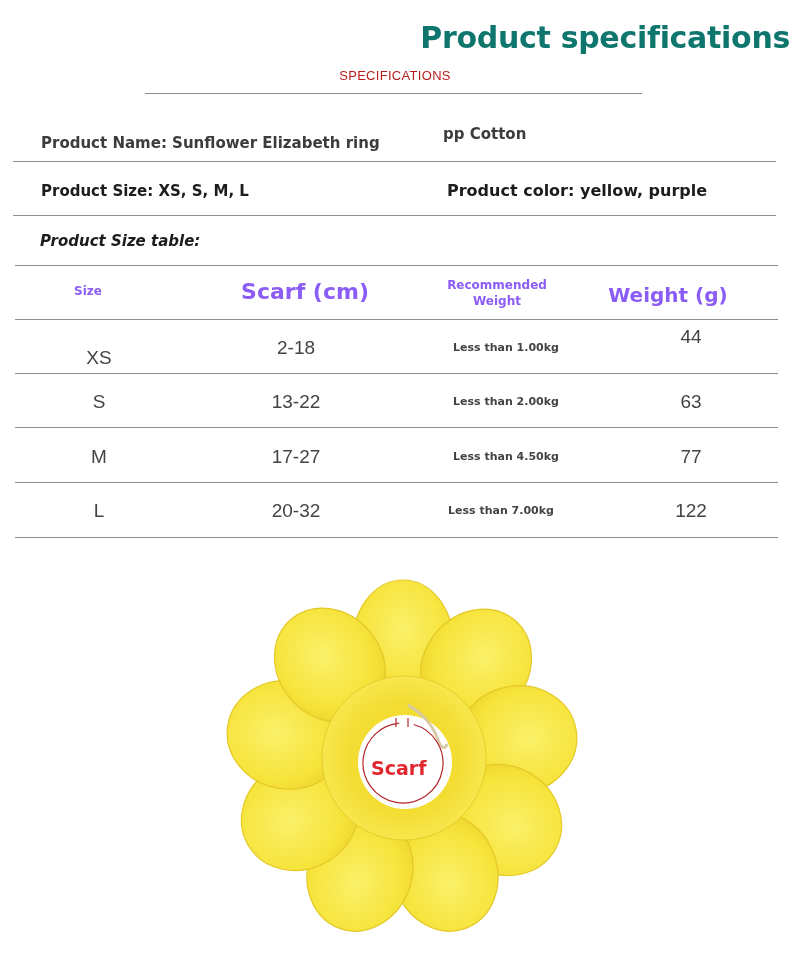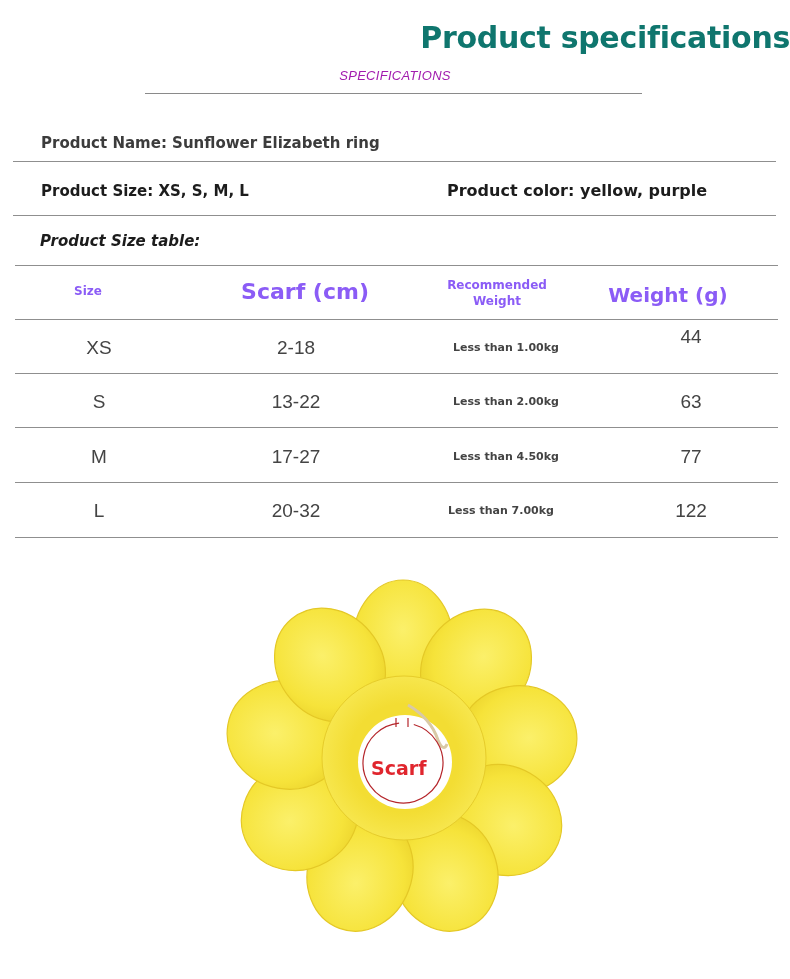--- a/index.html
+++ b/index.html
@@ -1,21 +1,21 @@
 <!DOCTYPE html>
 <html><head>
 <meta charset="utf-8">
 <style>
   html, body { margin: 0; padding: 0; background: #ffffff; }
   body { width: 790px; height: 979px; position: relative; overflow: hidden;
          font-family: "DejaVu Sans", "Liberation Sans", sans-serif; color: #222; }
   .title { position: absolute; left: 0; width: 790px; top: 20px; text-align: right;
            font-size: 30px; font-weight: bold; color: #0f766e; letter-spacing: -0.3px; }
   .subtitle { position: absolute; left: 0; width: 790px; top: 68px; text-align: center;
-              font-family: "Liberation Sans", sans-serif; font-size: 13px; color: #a21caf; letter-spacing: 0.3px; font-style: italic; }
+              font-family: "Liberation Sans", sans-serif; font-size: 13px; color: #b91c1c; letter-spacing: 0.3px; }
   .title-rule { position: absolute; left: 145px; width: 497px; top: 93px; height: 1px; background: #8a8a8a; }
 
   .spec { position: absolute; font-size: 15px; font-weight: bold; color: #3c3c3c; line-height: 18px; }
   .spec.dark { color: #1c1c1c; }
   .hr { position: absolute; height: 1px; background: #8f8f8f; }
 
   .th { position: absolute; text-align: center; font-weight: bold; color: #8b5cf6; }
   .td { position: absolute; text-align: center; font-family: "Liberation Sans", sans-serif;
         font-size: 19px; color: #444; }
   .td.small { font-family: "DejaVu Sans", sans-serif; font-size: 11px; font-weight: bold; color: #444; }
@@ -26,20 +26,21 @@
 </style>
 </head>
 <body>
 
 <div class="title">Product specifications</div>
 <div class="subtitle">SPECIFICATIONS</div>
 <div class="title-rule"></div>
 
 <div class="spec" style="left:41px; top:134px;">Product Name: Sunflower Elizabeth ring</div>
 <div class="spec" style="left:443px; top:125px;">
+  <div>pp Cotton</div>
 </div>
 <div class="hr" style="left:13px; width:763px; top:161px;"></div>
 
 <div class="spec dark" style="left:41px; top:182px;">Product Size: XS, S, M, L</div>
 <div class="spec dark" style="left:447px; top:182px; font-size:16px;">Product color: yellow, purple</div>
 <div class="hr" style="left:13px; width:763px; top:215px;"></div>
 
 <div class="spec dark" style="left:40px; top:232px;font-style:italic;">Product Size table:</div>
 <div class="hr" style="left:15px; width:763px; top:265px;"></div>
 
@@ -47,21 +48,21 @@
   <div class="th" style="left:58px; width:60px; top:284px; font-size:12px;">Size</div>
   <div class="th" style="left:225px; width:160px; top:279px; font-size:22px;">Scarf (cm)</div>
   <div class="th" style="left:437px; width:120px; top:277px; font-size:12px; line-height:16px;">
     <div>Recommended</div>
     <div>Weight</div>
   </div>
   <div class="th" style="left:608px; width:120px; top:283px; font-size:20px;">Weight (g)</div>
   <div class="hr" style="left:15px; width:763px; top:319px;"></div>
 
   <div>
-    <div class="td" style="left:59px; width:80px; top:337px;">XS</div>
+    <div class="td" style="left:59px; width:80px; top:347px;">XS</div>
     <div class="td" style="left:246px; width:100px; top:337px;">2-18</div>
     <div class="td small" style="left:436px; width:140px; top:341px;">Less than 1.00kg</div>
     <div class="td" style="left:651px; width:80px; top:326px;">44</div>
   </div>
   <div class="hr" style="left:15px; width:763px; top:373px;"></div>
 
   <div>
     <div class="td" style="left:59px; width:80px; top:391px;">S</div>
     <div class="td" style="left:246px; width:100px; top:391px;">13-22</div>
     <div class="td small" style="left:436px; width:140px; top:395px;">Less than 2.00kg</div>

